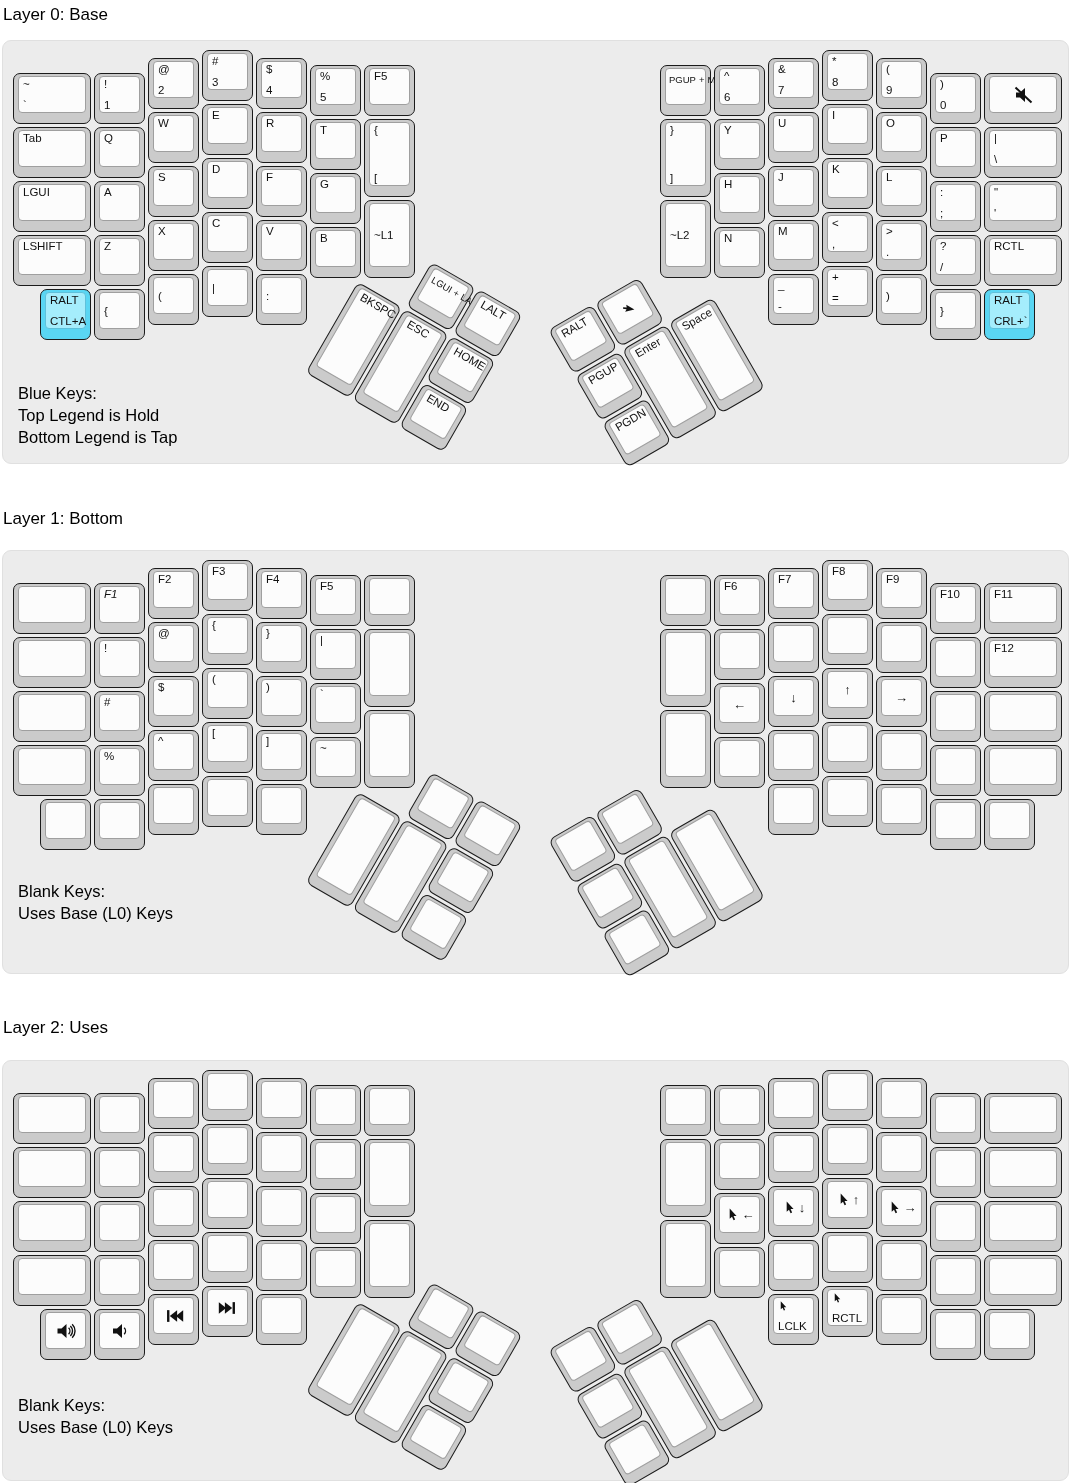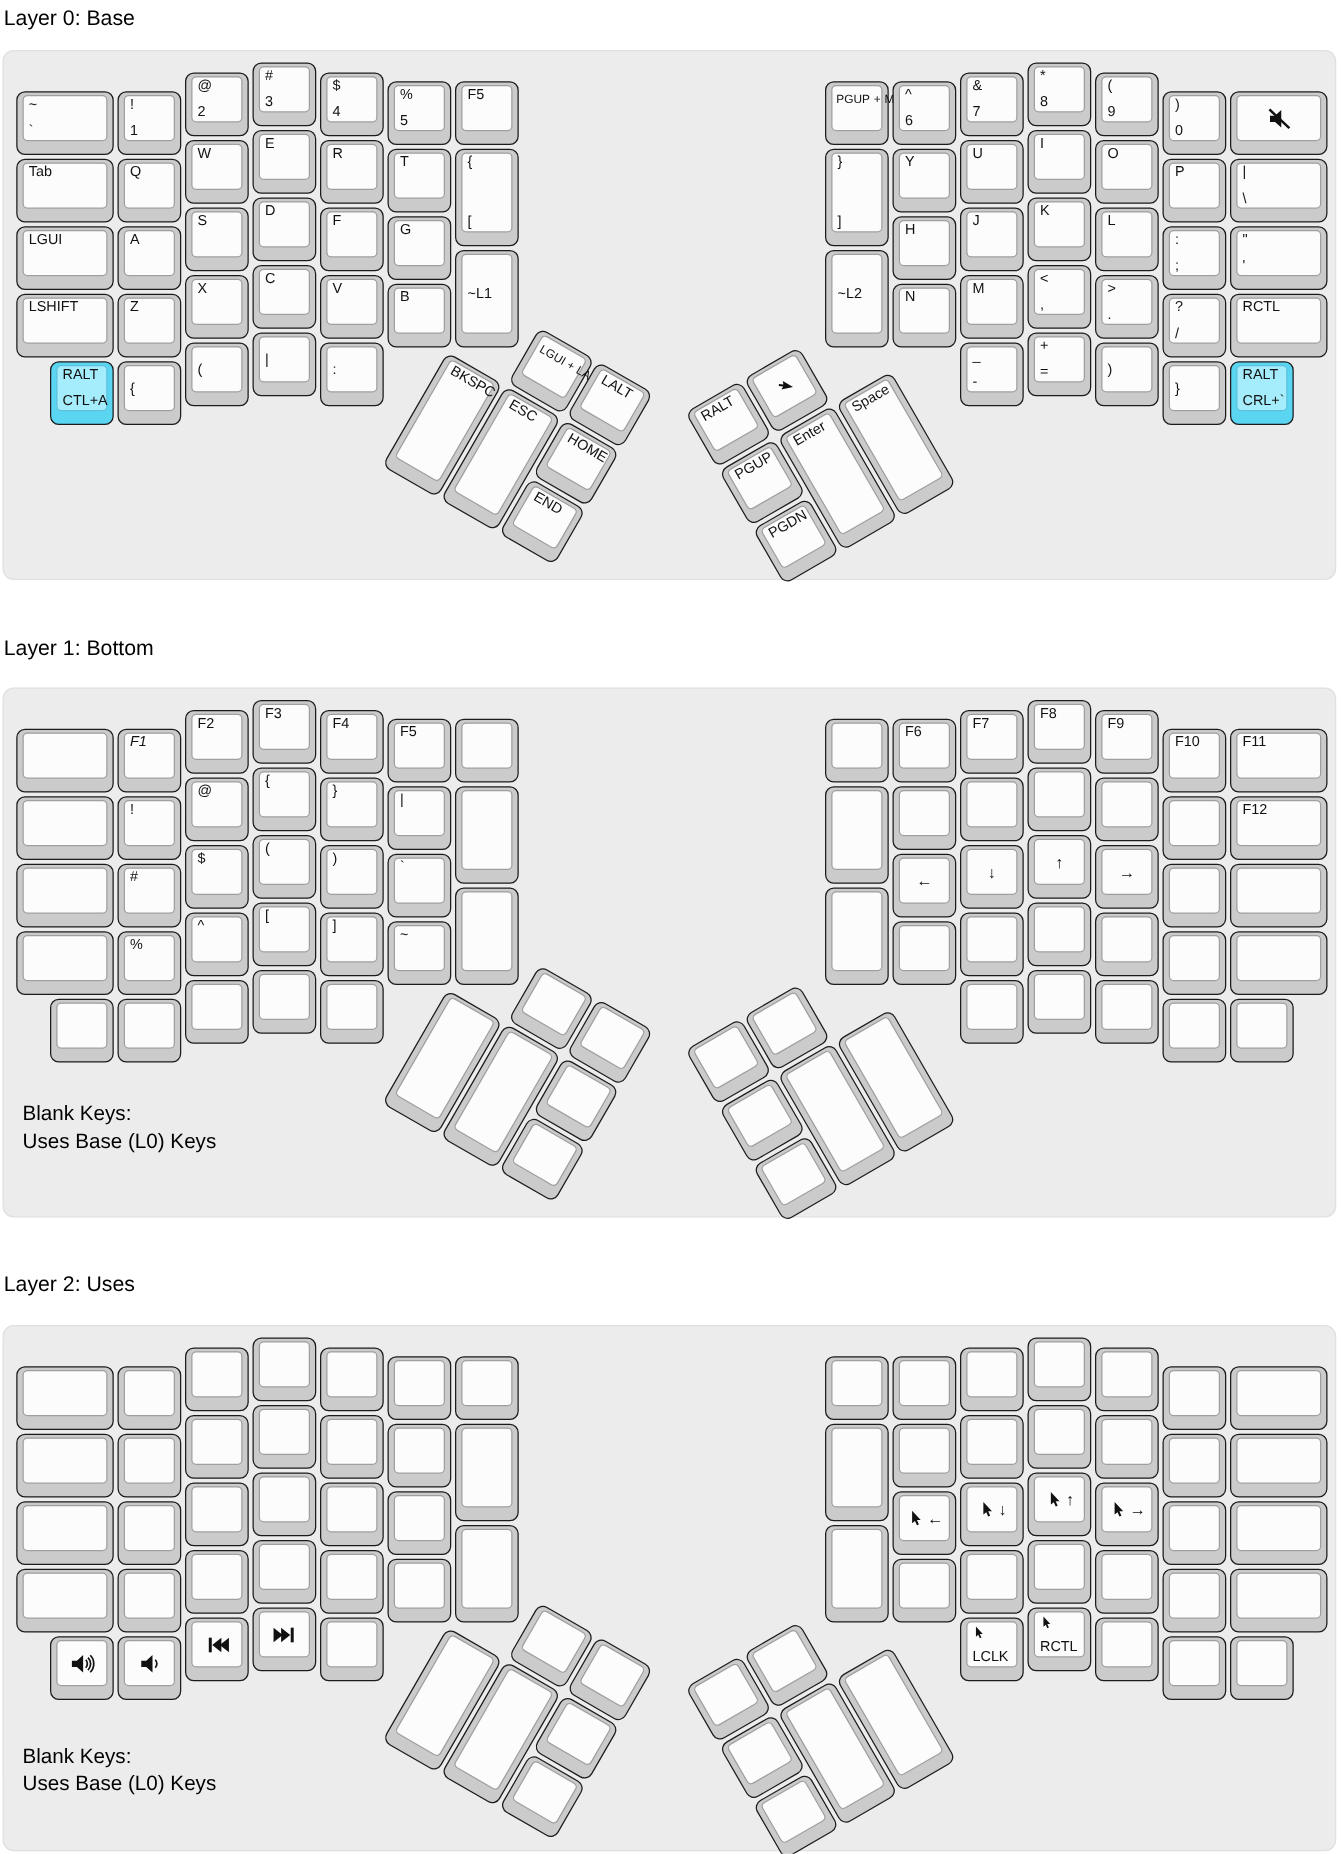--- a/index.html
+++ b/index.html
@@ -444,20 +444,25 @@
             <span class="lt">RCTL</span>
           </div>
         </div>
         <div class="key blue" style="left: 981px; top: 248px; width: 51px; height: 51px;">
           <div class="cap">
             <span class="lt">RALT</span>
             <span class="lb">CRL+`</span>
           </div>
         </div>
       </div>
+    <div class="note" style="top:341px">
+      <div>Blue Keys:</div>
+      <div>Top Legend is Hold</div>
+      <div>Bottom Legend is Tap</div>
+    </div>
   </section>
 
   <div class="layer-title" style="top:509px">Layer 1: Bottom</div>
   <section class="layer-block" style="top:550px">
     <div class="keys">
         <div class="cluster" style="left: 382px; top: 194px; transform: rotate(30deg);">
           <div class="key" style="left: 54px; top: 0px; width: 51px; height: 51px;">
             <div class="cap"></div>
           </div>
           <div class="key" style="left: 108px; top: 0px; width: 51px; height: 51px;">

